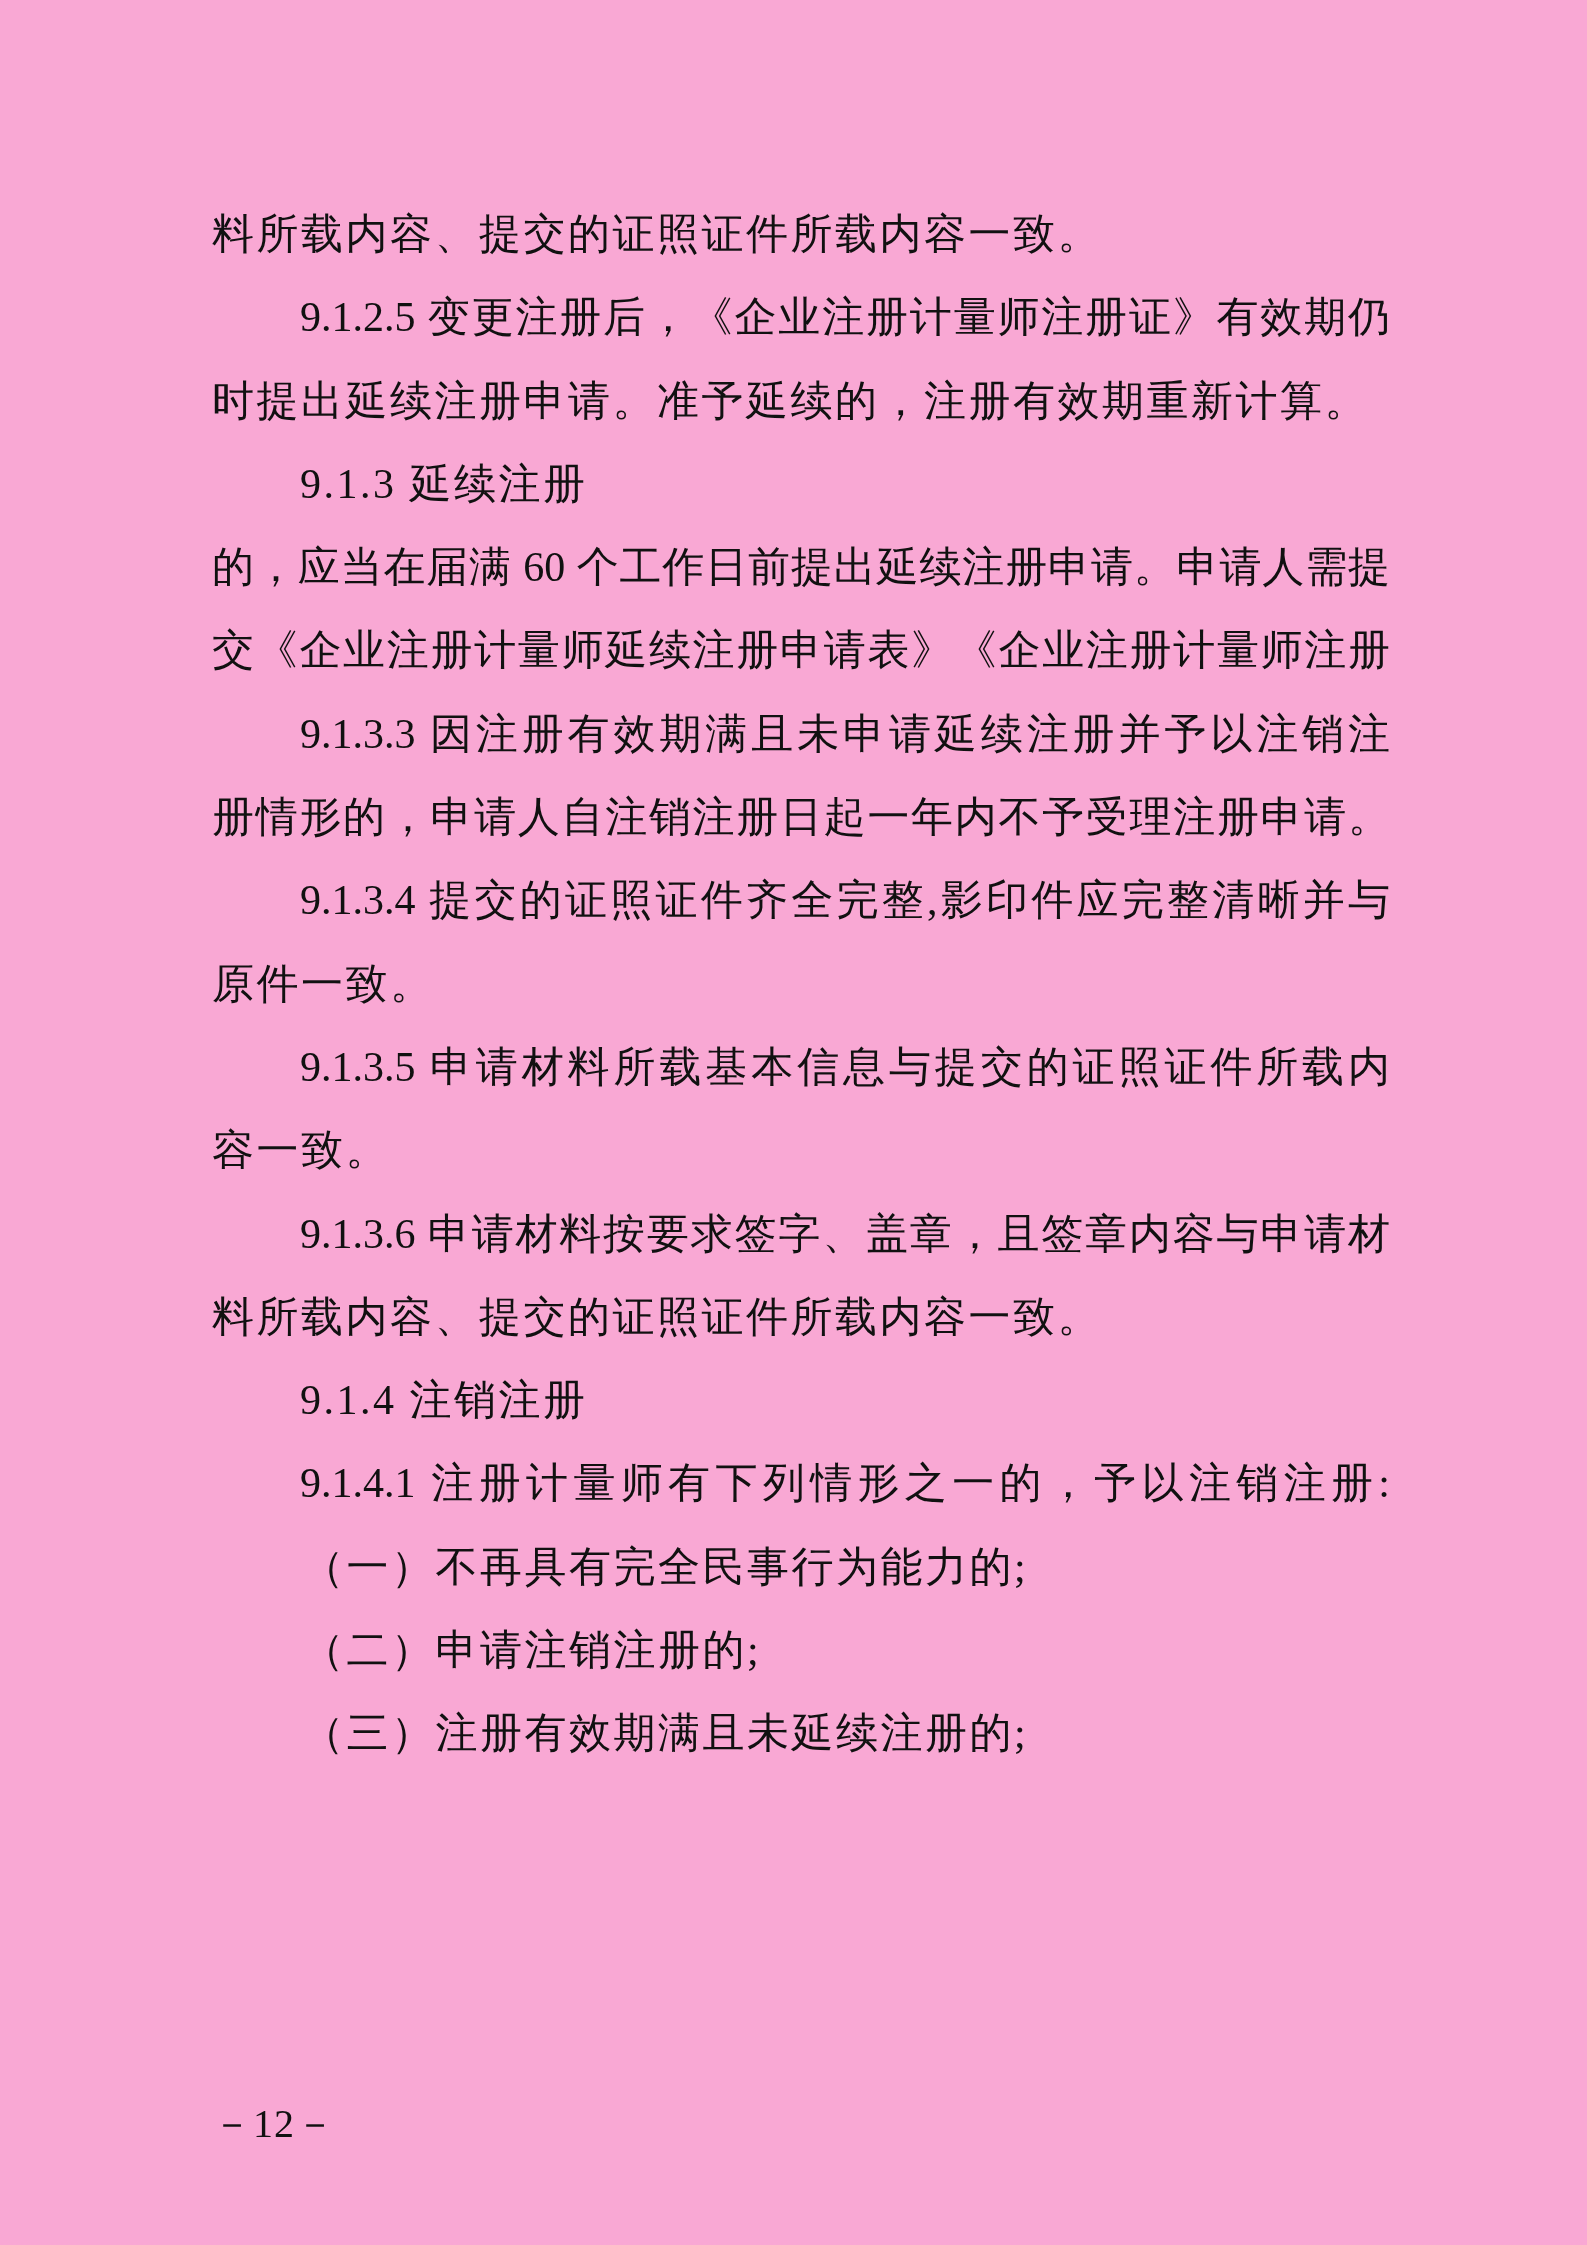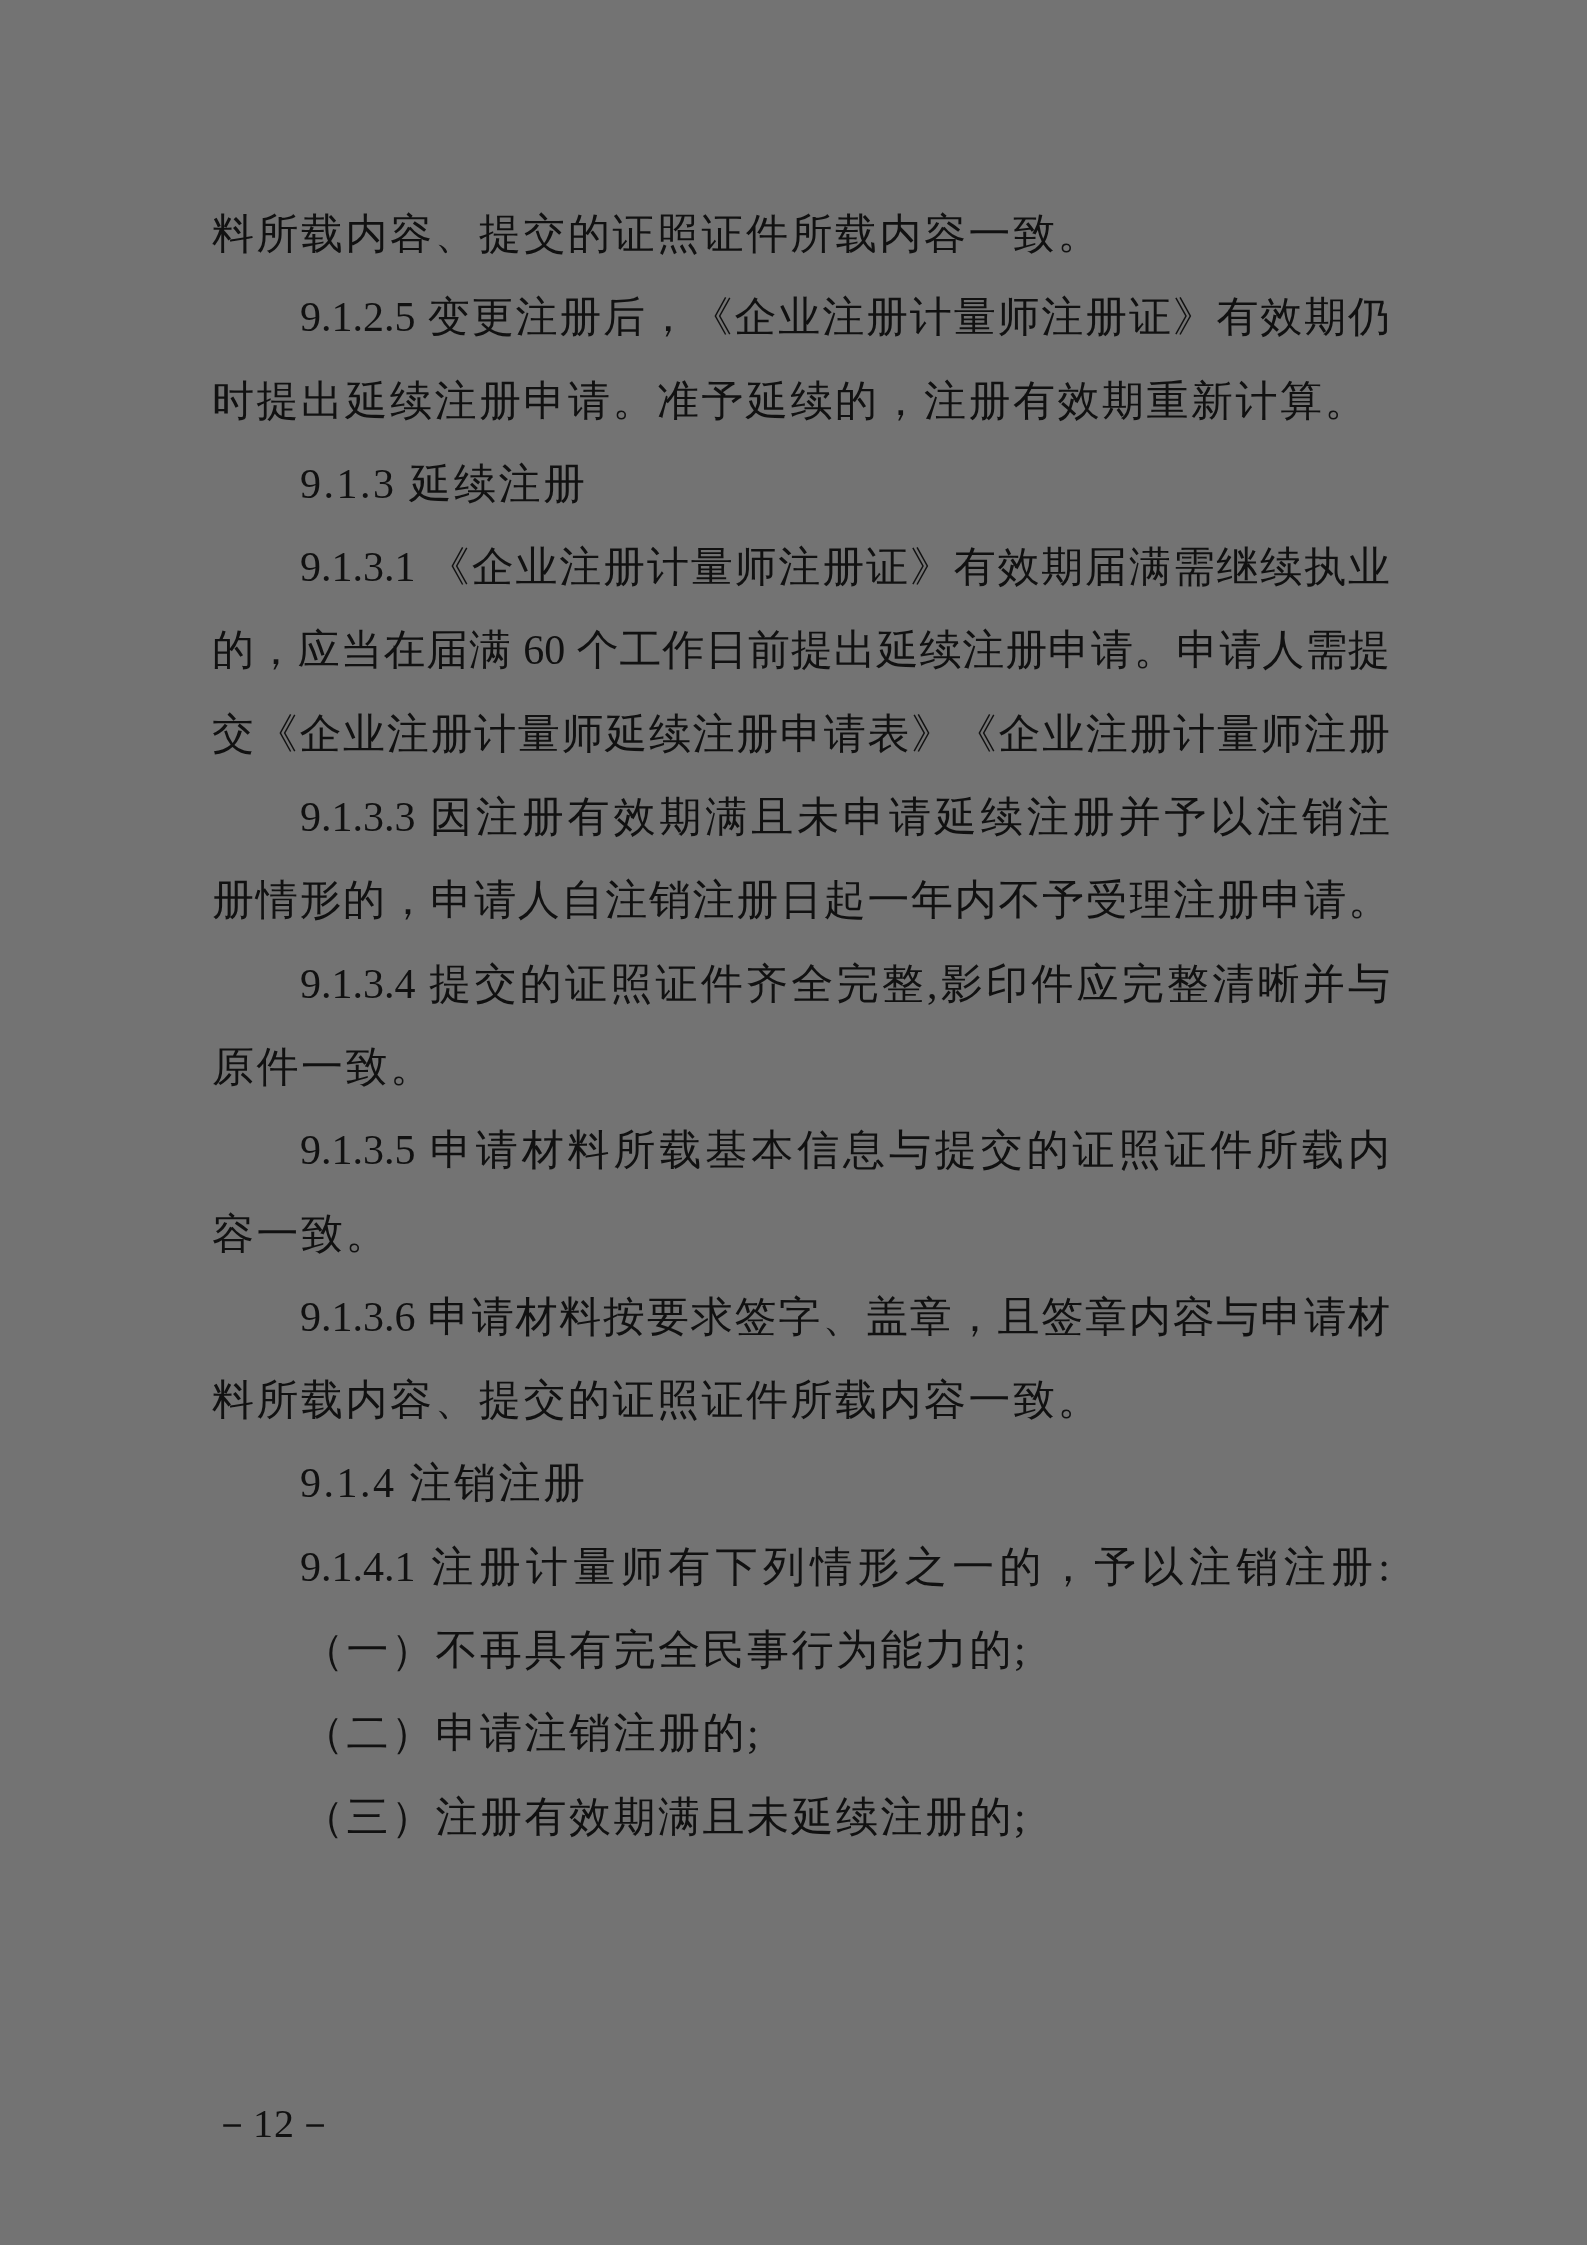--- a/index.html
+++ b/index.html
@@ -4,21 +4,21 @@
 <style>
   html, body {
     margin: 0;
     padding: 0;
     background: #ffffff;
   }
   .page {
     position: relative;
     width: 1587px;
     height: 2245px;
-    background: #737373;
+    background: #f9a8d4;
     overflow: hidden;
     font-family: "Liberation Serif", "DejaVu Serif", serif;
     color: #111111;
   }
   .textblock {
     position: absolute;
     left: 212px;
     top: 193px;
     width: 1178px;
   }
@@ -58,21 +58,20 @@
 </style>
 </head>
 <body>
 
 <div class="page">
   <div class="textblock">
     <div class="line">料所载内容、提交的证照证件所载内容一致。</div>
     <div class="line indent fill">9.1.2.5 变更注册后，《企业注册计量师注册证》有效期仍</div>
     <div class="line">时提出延续注册申请。准予延续的，注册有效期重新计算。</div>
     <div class="line indent">9.1.3 延续注册</div>
-    <div class="line indent fill">9.1.3.1 《企业注册计量师注册证》有效期届满需继续执业</div>
     <div class="line fill">的，应当在届满 60 个工作日前提出延续注册申请。申请人需提</div>
     <div class="line fill">交《企业注册计量师延续注册申请表》《企业注册计量师注册证》。</div>
     <div class="line indent fill">9.1.3.3 因注册有效期满且未申请延续注册并予以注销注</div>
     <div class="line fill">册情形的，申请人自注销注册日起一年内不予受理注册申请。</div>
     <div class="line indent fill">9.1.3.4 提交的证照证件齐全完整,影印件应完整清晰并与</div>
     <div class="line">原件一致。</div>
     <div class="line indent fill">9.1.3.5 申请材料所载基本信息与提交的证照证件所载内</div>
     <div class="line">容一致。</div>
     <div class="line indent fill">9.1.3.6 申请材料按要求签字、盖章，且签章内容与申请材</div>
     <div class="line">料所载内容、提交的证照证件所载内容一致。</div>

